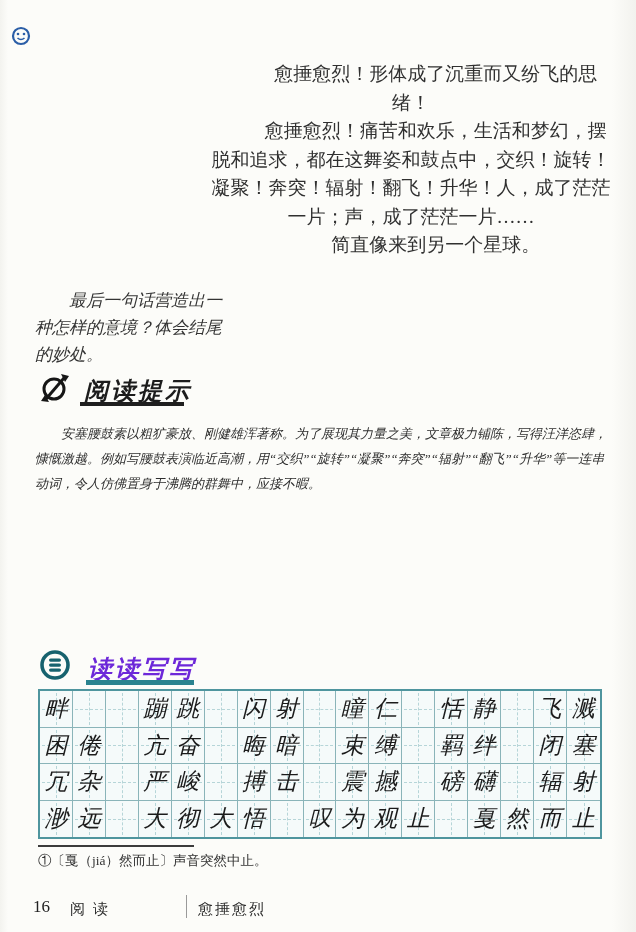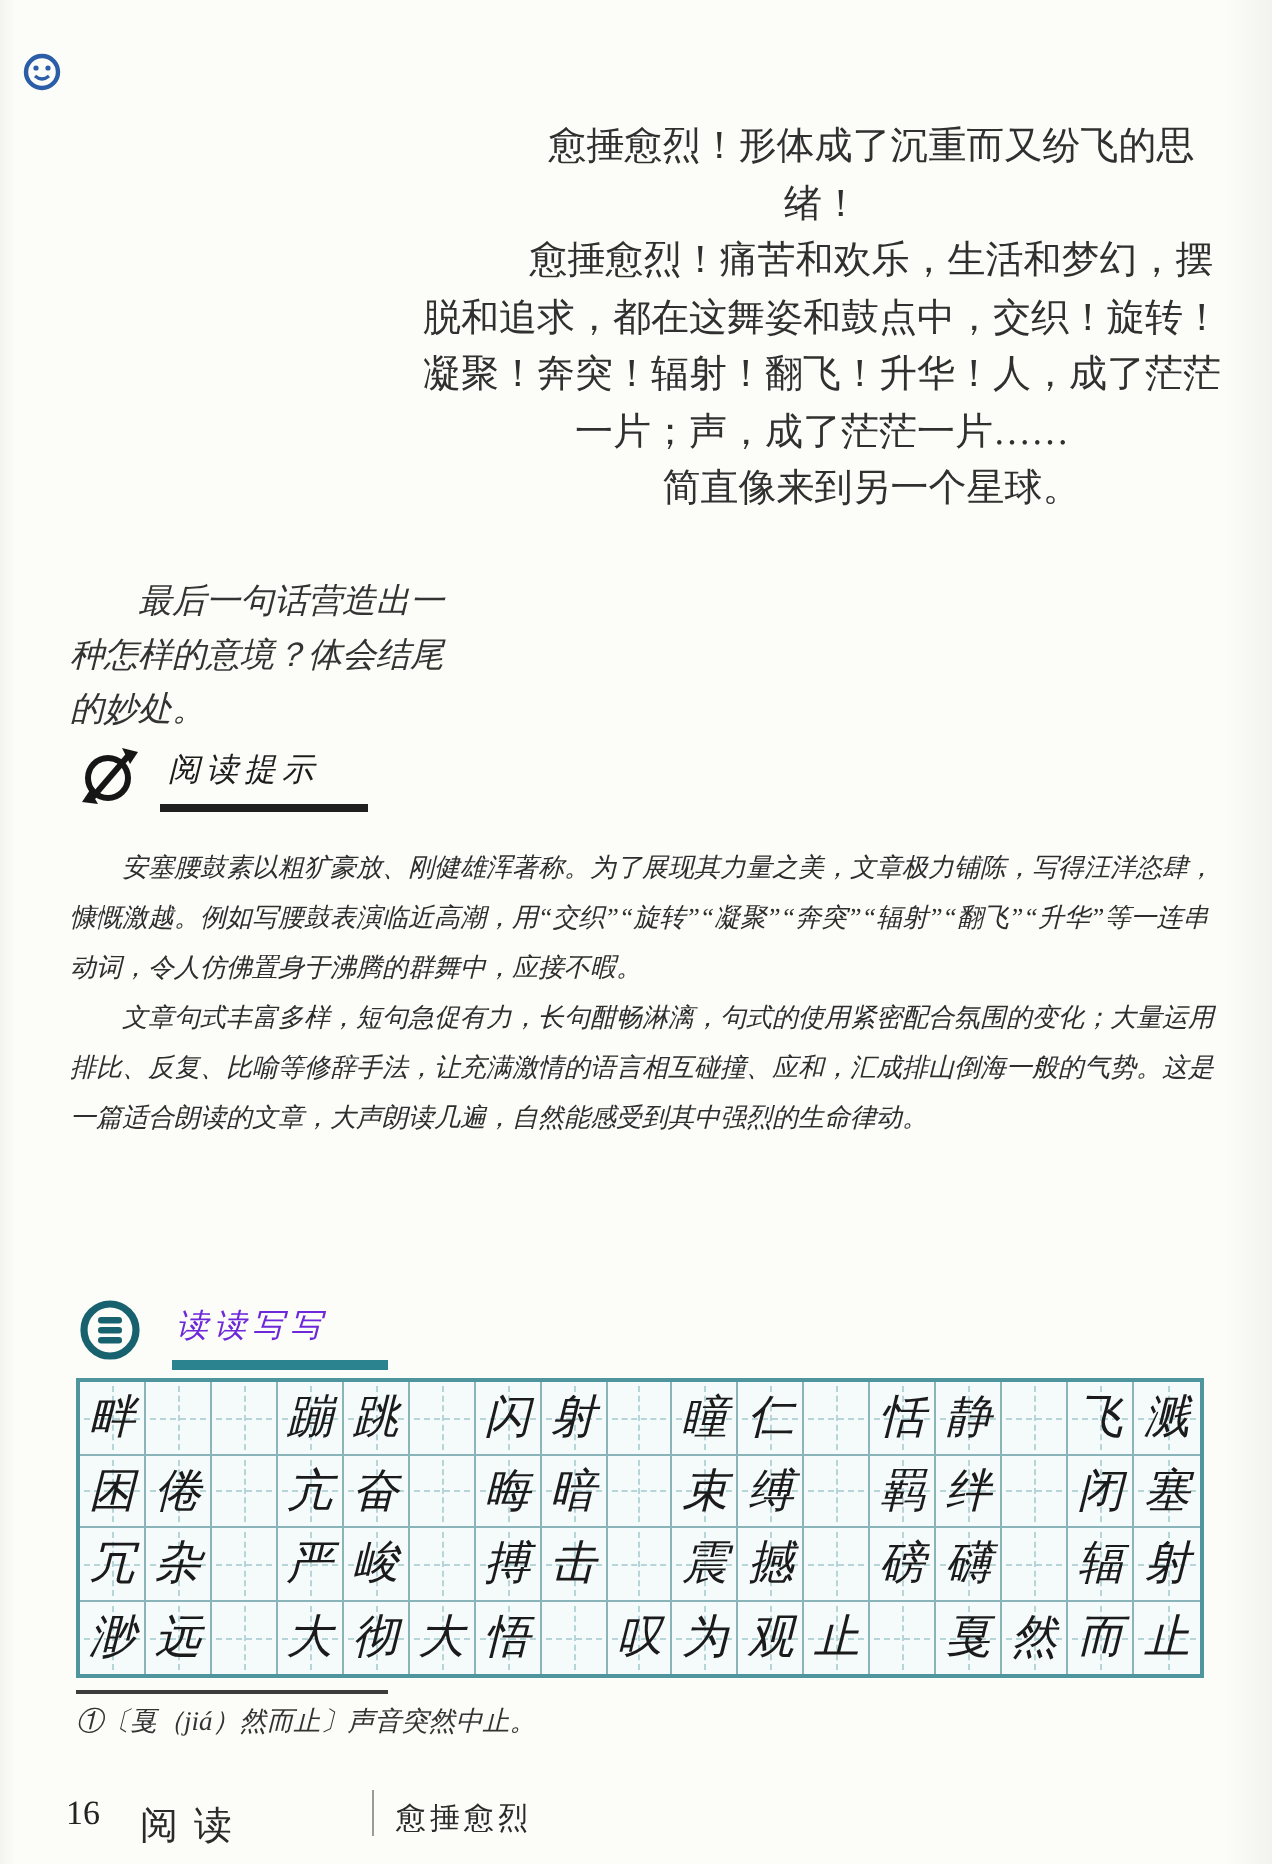--- a/index.html
+++ b/index.html
@@ -12,21 +12,21 @@
   .abs{position:absolute;}
   
   .lesson{left:208px;top:60px;width:406px;font-size:19px;line-height:28.5px;color:#303030;}
   .lesson p{margin:0;text-indent:2.6em;text-align:center;}
   .lesson sup{font-size:11px;vertical-align:super;line-height:0;}
   
   .margin-note{left:35px;top:287px;width:202px;font-size:17px;line-height:27px;
     font-style:italic;color:#333;}
   .margin-note p{margin:0;text-indent:2em;}
   
-  .sec-title{font-size:16px;font-weight:normal;letter-spacing:3px;font-style:italic;}
+  .sec-title{font-size:24px;font-weight:bold;letter-spacing:3px;font-style:italic;}
   .tips-title{left:84px;top:375px;color:#1c1c1c;}
   .tips-underline{left:80px;top:402px;width:104px;height:4px;background:#1f1f1f;}
   .rw-title{left:88px;top:653px;color:#6d28d9;}
   .rw-underline{left:86px;top:680px;width:108px;height:5px;background:#2b838f;}
   .icon-wrap{line-height:0;}
   
   .tips-body{left:35px;top:421px;width:579px;font-size:13px;line-height:25px;
     font-style:italic;color:#2e2e2e;}
   .tips-body p{margin:0;text-indent:2em;}
   
@@ -37,24 +37,24 @@
     display:flex;align-items:center;justify-content:center;
     font-style:italic;font-size:23px;color:#1b1b1b;box-sizing:border-box;}
   .cell:nth-child(17n){border-right:none;}
   .cell:nth-last-child(-n+17){border-bottom:none;}
   .cell::before{content:"";position:absolute;z-index:-1;left:50%;top:2px;bottom:2px;
     border-left:1px dashed #b6d5d8;}
   .cell::after{content:"";position:absolute;z-index:-1;top:50%;left:2px;right:2px;
     border-top:1px dashed #b6d5d8;}
   
   .footnote-rule{left:38px;top:845px;width:156px;height:2px;background:#3c3c3c;}
-  .footnote{left:38px;top:852px;width:430px;font-size:13.5px;color:#333;font-style:italic;}
+  .footnote{left:38px;top:852px;width:430px;font-size:13.5px;color:#333;}
   
   .page-number{left:33px;top:897px;font-size:17px;color:#222;}
-  .footer-section{left:70px;top:900px;font-size:19px;letter-spacing:8px;color:#2a2a2a;}
+  .footer-section{left:70px;top:900px;font-size:15px;letter-spacing:8px;color:#2a2a2a;}
   .footer-divider{left:186px;top:895px;width:1px;height:23px;background:#9a9a9a;}
   .footer-unit{left:198px;top:900px;font-size:15px;letter-spacing:2px;color:#2a2a2a;}
 </style>
 </head>
 <body>
 
 <span class="abs icon-wrap" style="left:11px;top:26px;">
   <svg width="20" height="20" viewBox="0 0 20 20">
     <circle cx="10" cy="10" r="8" fill="none" stroke="#2b5ea7" stroke-width="2.2"></circle>
     <circle cx="7" cy="8" r="1.3" fill="#2b5ea7"></circle>
@@ -79,21 +79,20 @@
     <line x1="8" y1="28" x2="26" y2="7" stroke="#161616" stroke-width="3"></line>
     <path d="M23,3 L31,5 L27,11 Z" fill="#161616"></path>
     <path d="M11,31 L3,30 L7,24 Z" fill="#161616"></path>
   </svg>
 </span>
 <div class="abs sec-title tips-title">阅读提示</div>
 <div class="abs tips-underline"></div>
 
 <div class="abs tips-body">
   <p>安塞腰鼓素以粗犷豪放、刚健雄浑著称。为了展现其力量之美，文章极力铺陈，写得汪洋恣肆，慷慨激越。例如写腰鼓表演临近高潮，用“交织”“旋转”“凝聚”“奔突”“辐射”“翻飞”“升华”等一连串动词，令人仿佛置身于沸腾的群舞中，应接不暇。</p>
-  <p>文章句式丰富多样，短句急促有力，长句酣畅淋漓，句式的使用紧密配合氛围的变化；大量运用排比、反复、比喻等修辞手法，让充满激情的语言相互碰撞、应和，汇成排山倒海一般的气势。这是一篇适合朗读的文章，大声朗读几遍，自然能感受到其中强烈的生命律动。</p>
 </div>
 
 <span class="abs icon-wrap" style="left:38px;top:648px;">
   <svg width="34" height="34" viewBox="0 0 34 34">
     <circle cx="17" cy="17" r="13" fill="none" stroke="#17626e" stroke-width="3.6"></circle>
     <rect x="11" y="10.5" width="12" height="3.2" rx="1.6" fill="#17626e"></rect>
     <rect x="11" y="15.5" width="12" height="3.2" rx="1.6" fill="#17626e"></rect>
     <rect x="11" y="20.5" width="12" height="3.2" rx="1.6" fill="#17626e"></rect>
   </svg>
 </span>

